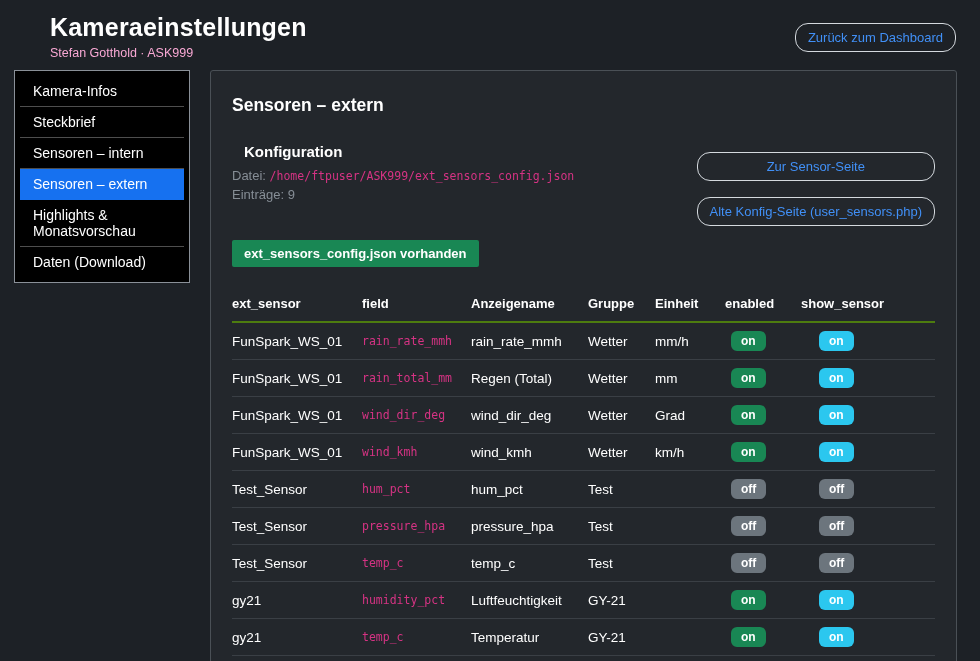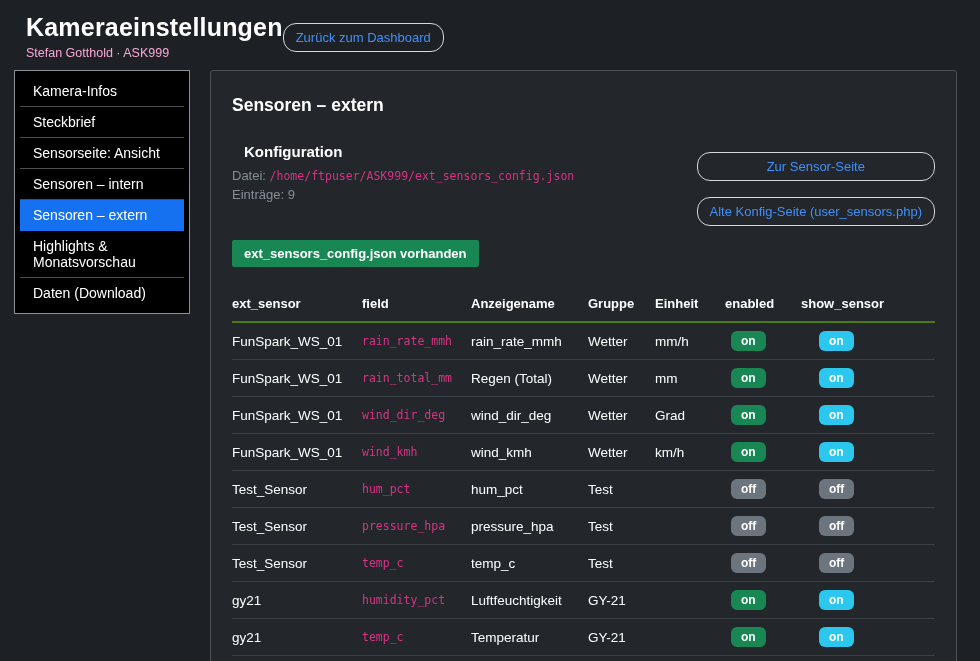--- a/index.html
+++ b/index.html
@@ -7,22 +7,23 @@
   body {
     width: 980px; height: 661px;
     background: #1d2126;
     font-family: "Liberation Sans", sans-serif;
     color: #ffffff;
     overflow: hidden;
   }
 
   
   .page-header {
-    display: flex; justify-content: flex-start; align-items: flex-start;
-    padding: 13px 24px 10px 26px;
+    display: flex; justify-content: space-between; align-items: flex-start;
+    padding: 13px 24px 10px 14px;
+    margin-left: 36px;
   }
   .page-title { font-size: 25px; font-weight: bold; margin: 0; letter-spacing: .2px; }
   .page-subtitle { color: #f9a8d4; font-size: 12.5px; margin-top: 4px; }
   .btn {
     background: transparent;
     border: 1px solid #d4d9de;
     border-radius: 13px;
     color: #4190f7;
     font-size: 13px;
     font-family: inherit;
@@ -142,21 +143,20 @@
     <div class="page-subtitle">Stefan Gotthold · ASK999</div>
   </div>
   <button class="btn header-btn">Zurück zum Dashboard</button>
 </header>
 
 <div class="content">
 
   <nav class="sidebar" id="sidebar">
       <div class="side-item">Kamera-Infos</div>
       <div class="side-item">Steckbrief</div>
-      <div class="side-item">Sensorseite: Ansicht</div>
       <div class="side-item">Sensoren – intern</div>
       <div class="side-item active">Sensoren – extern</div>
       <div class="side-item">Highlights &amp; Monatsvorschau</div>
       <div class="side-item">Daten (Download)</div>
     </nav>
 
   <main class="panel">
     <h2 class="section-title">Sensoren – extern</h2>
 
     <div class="config-row">

